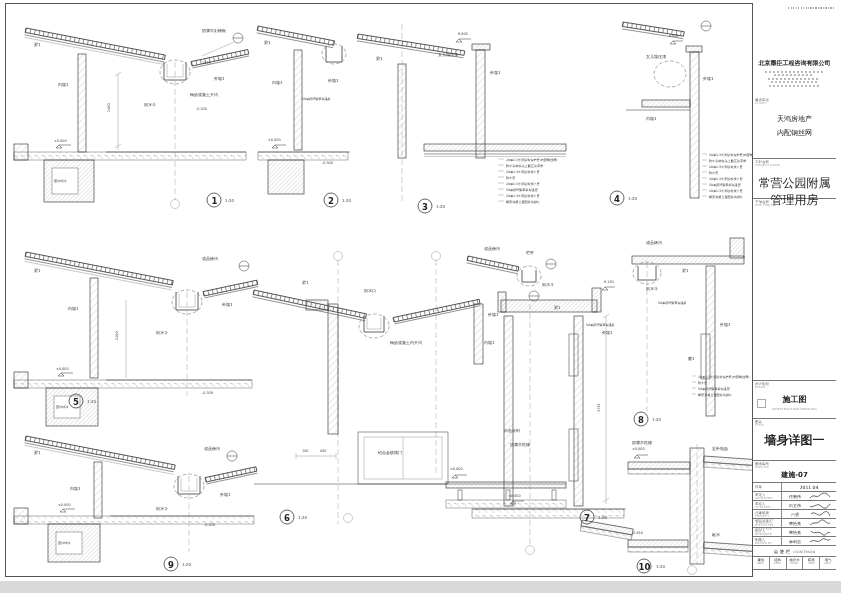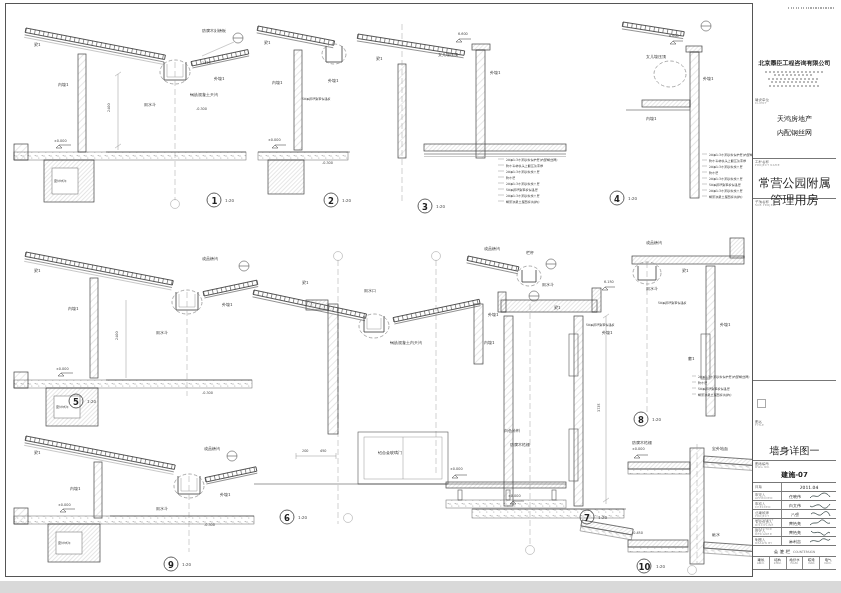--- a/index.html
+++ b/index.html
@@ -470,24 +470,29 @@
     <div class="row" style="top:156px;height:40px;">
       <div class="lab"><span>工程名称</span><span class="en">PROJECT NAME</span></div>
       <div class="value-c" style="font-size:12px;margin-top:7px;">常营公园附属管理用房</div>
     </div>
 
     <div class="row" style="top:196px;height:182px;">
       <div class="lab"><span>子项名称</span><span class="en">SUB PROJECT</span></div>
       <div class="stamp"></div>
     </div>
 
+    <div class="row" style="top:378px;height:38px;">
+      <div class="lab"><span>设计阶段</span><span class="en">STAGE</span></div>
+      <div class="value-c" style="font-size:8px;font-weight:bold;margin-top:4px;">施工图</div>
+      <div class="value-c" style="font-size:2.8px;color:#888;margin-top:2px;letter-spacing:.4px;">CONSTRUCTION DRAWING</div>
+    </div>
 
     <div class="row" style="top:416px;height:42px;">
       <div class="lab"><span>图名</span><span class="en">TITLE</span></div>
-      <div class="value-c" style="font-size:10px;font-weight:normal;margin-top:16px;">墙身详图一</div>
+      <div class="value-c" style="font-size:12px;font-weight:bold;margin-top:4px;">墙身详图一</div>
     </div>
 
     <div class="row" style="top:458px;height:22px;">
       <div class="lab"><span>图纸编号</span><span class="en">DWG NO.</span></div>
       <div class="value-c" style="font-size:7px;font-weight:bold;margin-top:0;">建施-07</div>
     </div>
 
     <div class="row" style="top:480px;height:9px;">
       <div class="signrow">
           <div class="l lab" style="padding-top:2px;">日期</div>

